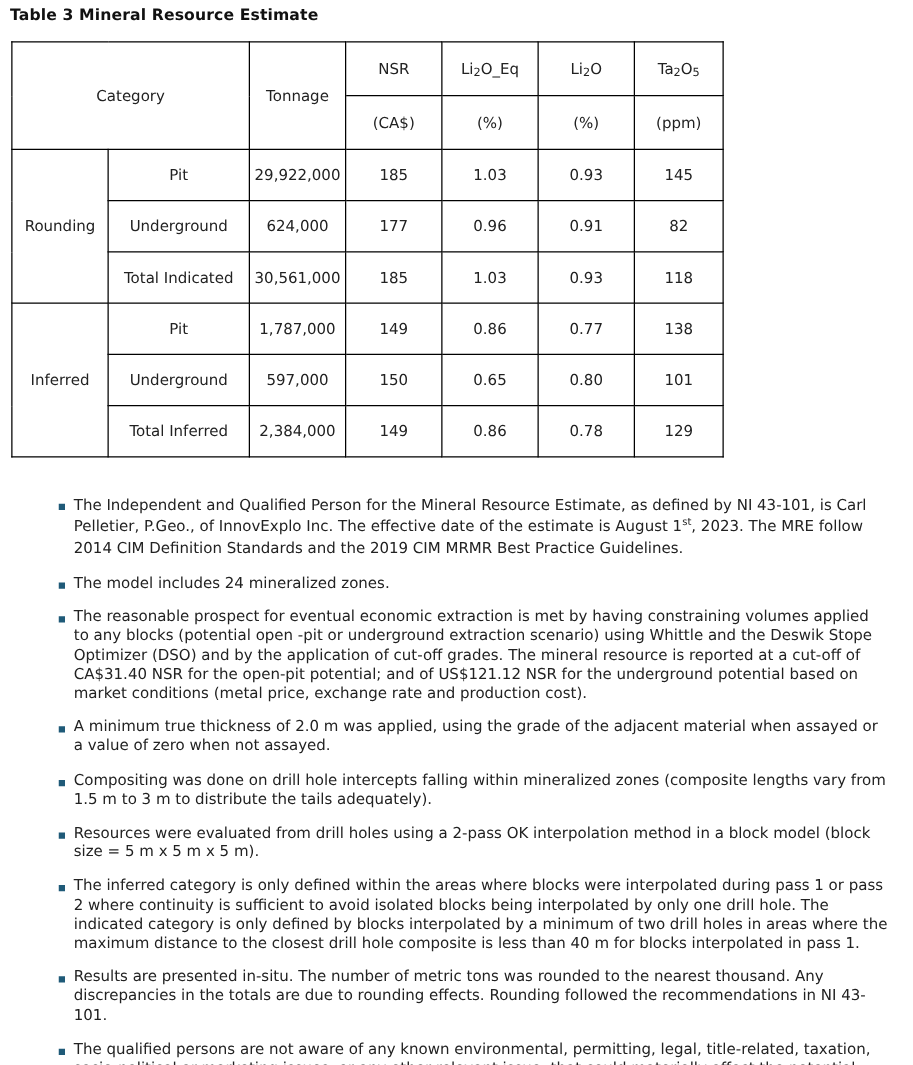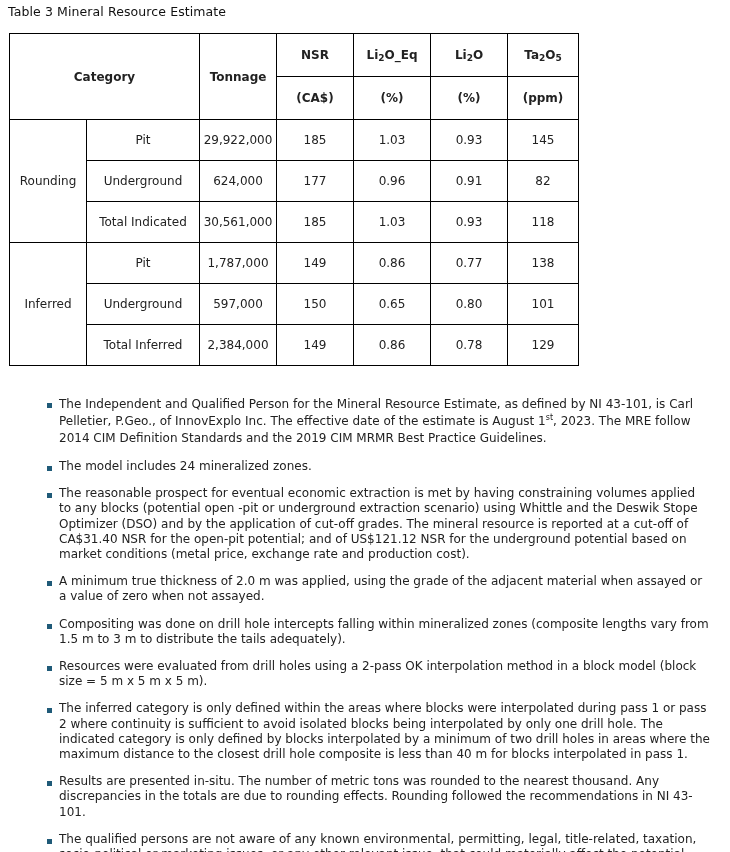--- a/index.html
+++ b/index.html
@@ -2,39 +2,39 @@
 <html><head>
 <meta charset="utf-8">
 <style>
   html, body { margin: 0; padding: 0; background: #ffffff; }
   body {
     width: 730px; height: 852px; overflow: hidden; position: relative;
     font-family: "DejaVu Sans", sans-serif; color: #222222;
   }
   .title {
     position: absolute; left: 8px; top: 4px;
-    font-size: 12.5px; font-weight: normal; color: #111111;
+    font-size: 12.5px; font-weight: bold; color: #111111;
     letter-spacing: 0.1px;
   }
   table.mre {
     position: absolute; left: 9px; top: 33px;
     border-collapse: collapse;
     font-size: 12px; color: #222222;
   }
   table.mre td {
     border: 1.6px solid #000000;
     text-align: center; vertical-align: middle;
     padding: 0; white-space: nowrap;
   }
   .c-cat1 { width: 76px; }
   .c-cat2 { width: 112px; }
   .c-ton  { width: 76px; }
   .c-num  { width: 76px; }
   .c-last { width: 70px; }
-  tr.hrow td { height: 42px; font-weight: bold; }
+  tr.hrow td { height: 42px; }
   tr.brow td { height: 40px; }
   sub { font-size: 9px; vertical-align: -2px; line-height: 0; }
   sup { font-size: 8px; vertical-align: 5px; line-height: 0; }
 
   ul.notes {
     position: absolute; left: 32px; top: 384px; width: 690px;
     margin: 0; padding: 0; list-style: none;
     font-size: 12px; line-height: 15.2px; color: #222222;
   }
   ul.notes li {

